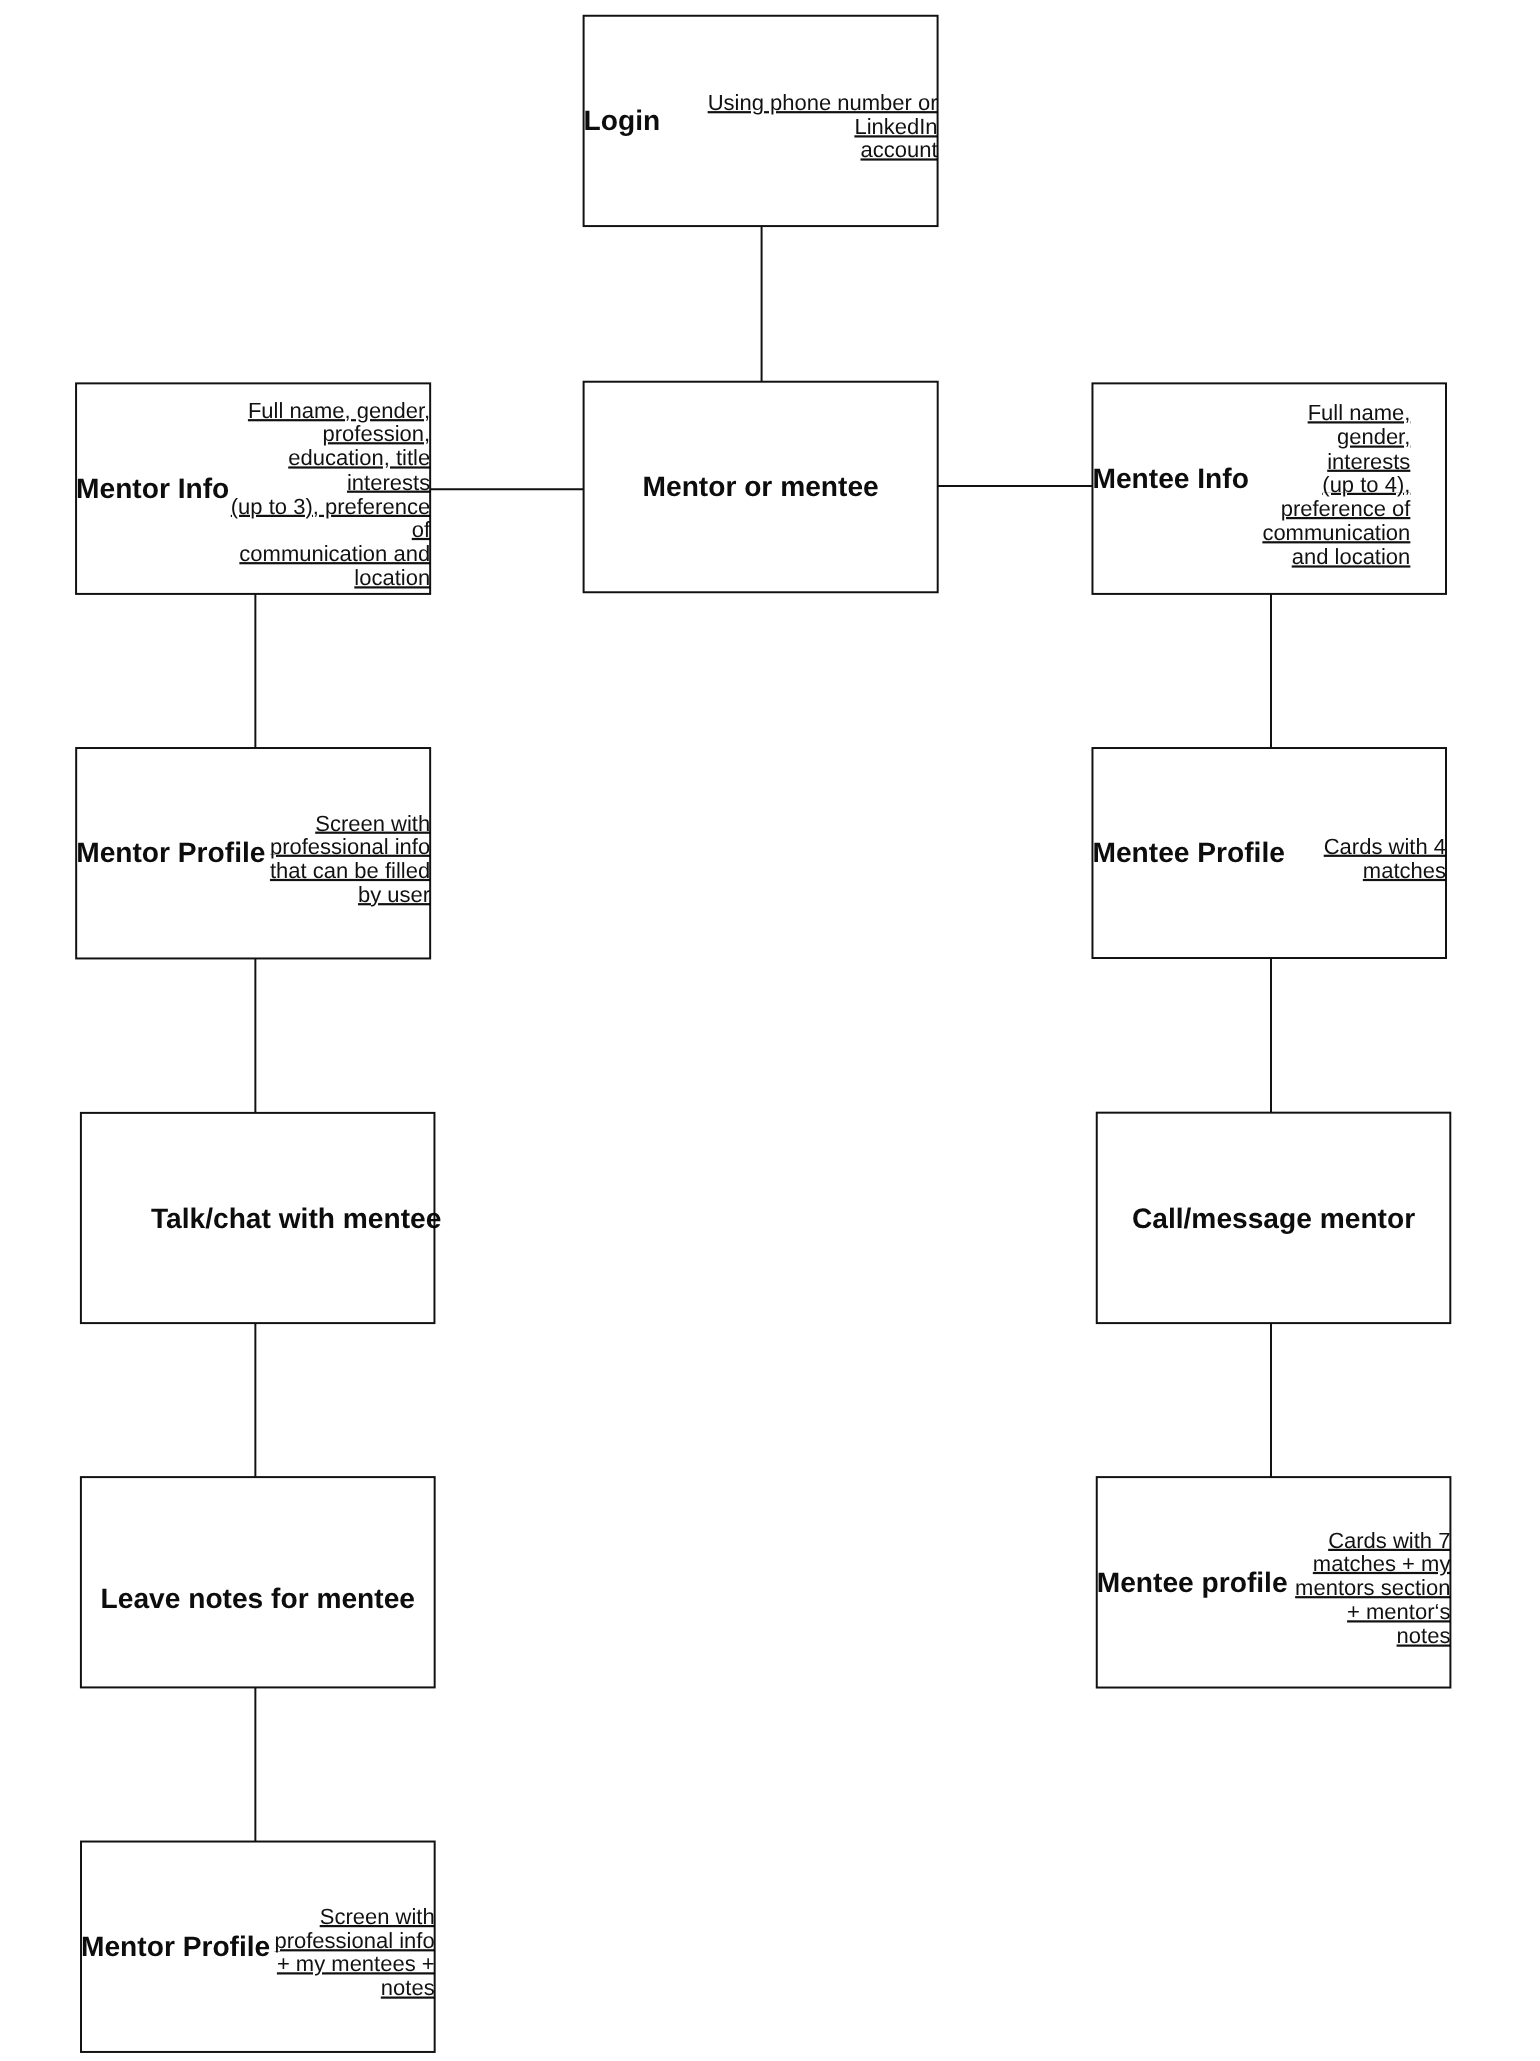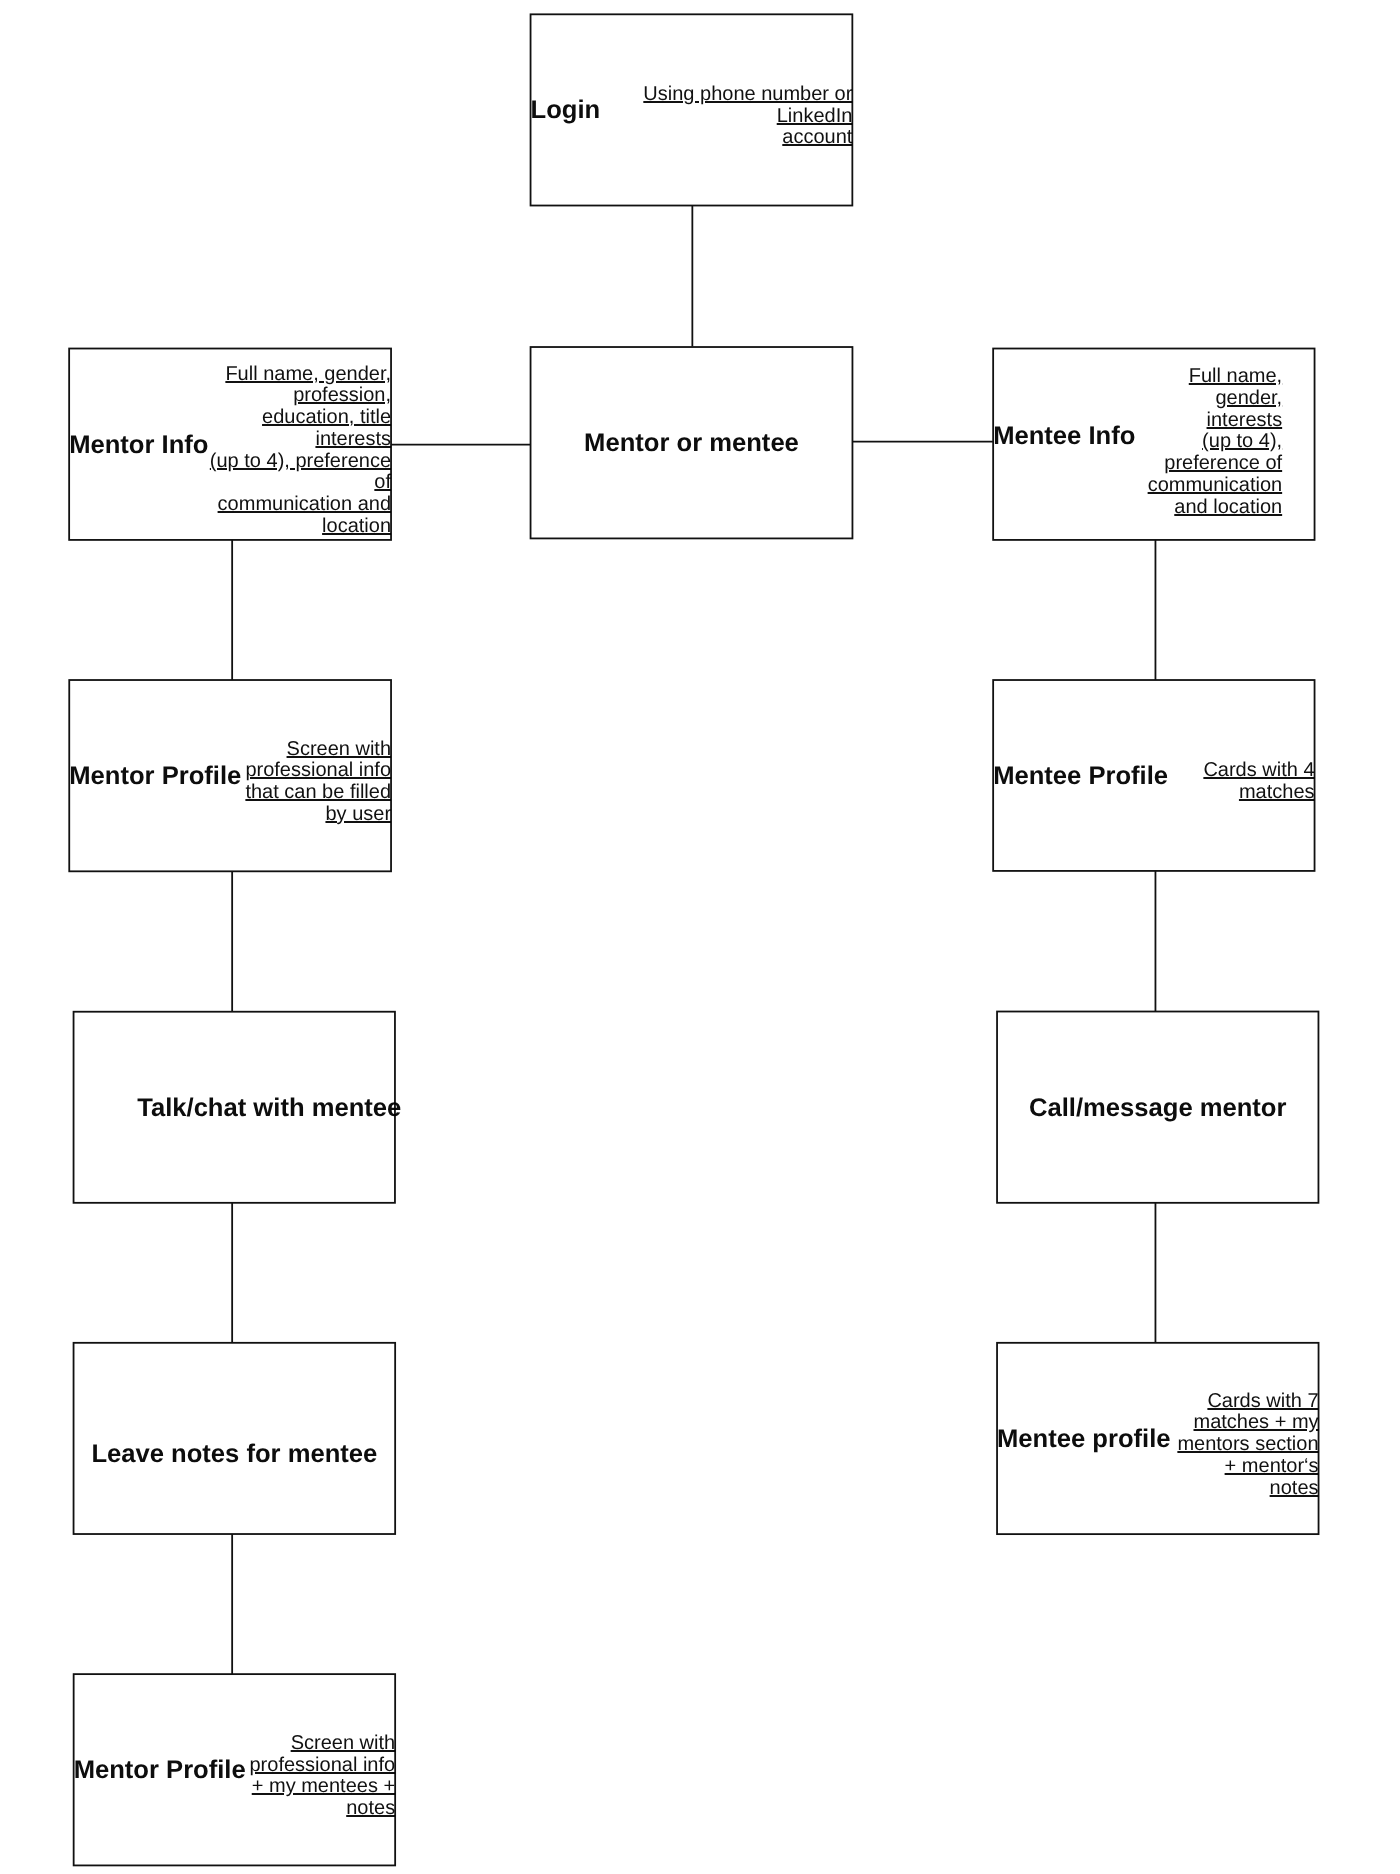--- a/index.html
+++ b/index.html
@@ -97,21 +97,21 @@
   <div class="node" style="left:530.55px; top:15.22px; width:321.8px; height:191.2px;">
     <div class="node-title">Login</div>
     <div class="node-desc">Using phone number or LinkedIn
 account</div>
   </div>
 
   <div class="node" style="left:69.15px; top:349.42px; width:321.9px; height:191.4px;">
     <div class="node-title">Mentor Info</div>
     <div class="node-desc">Full name, gender, profession,
 education, title interests
-(up to 4), preference of
+(up to 3), preference of
 communication and location</div>
   </div>
 
   <div class="node only-title" style="left:530.55px; top:347.92px; width:321.9px; height:191.4px;">
     <div class="node-title">Mentor or mentee</div>
 
   </div>
 
   <div class="node" style="left:993.15px; top:341px; width:289px; height:191.4px;">
     <div class="node-title">Mentee Info</div>

